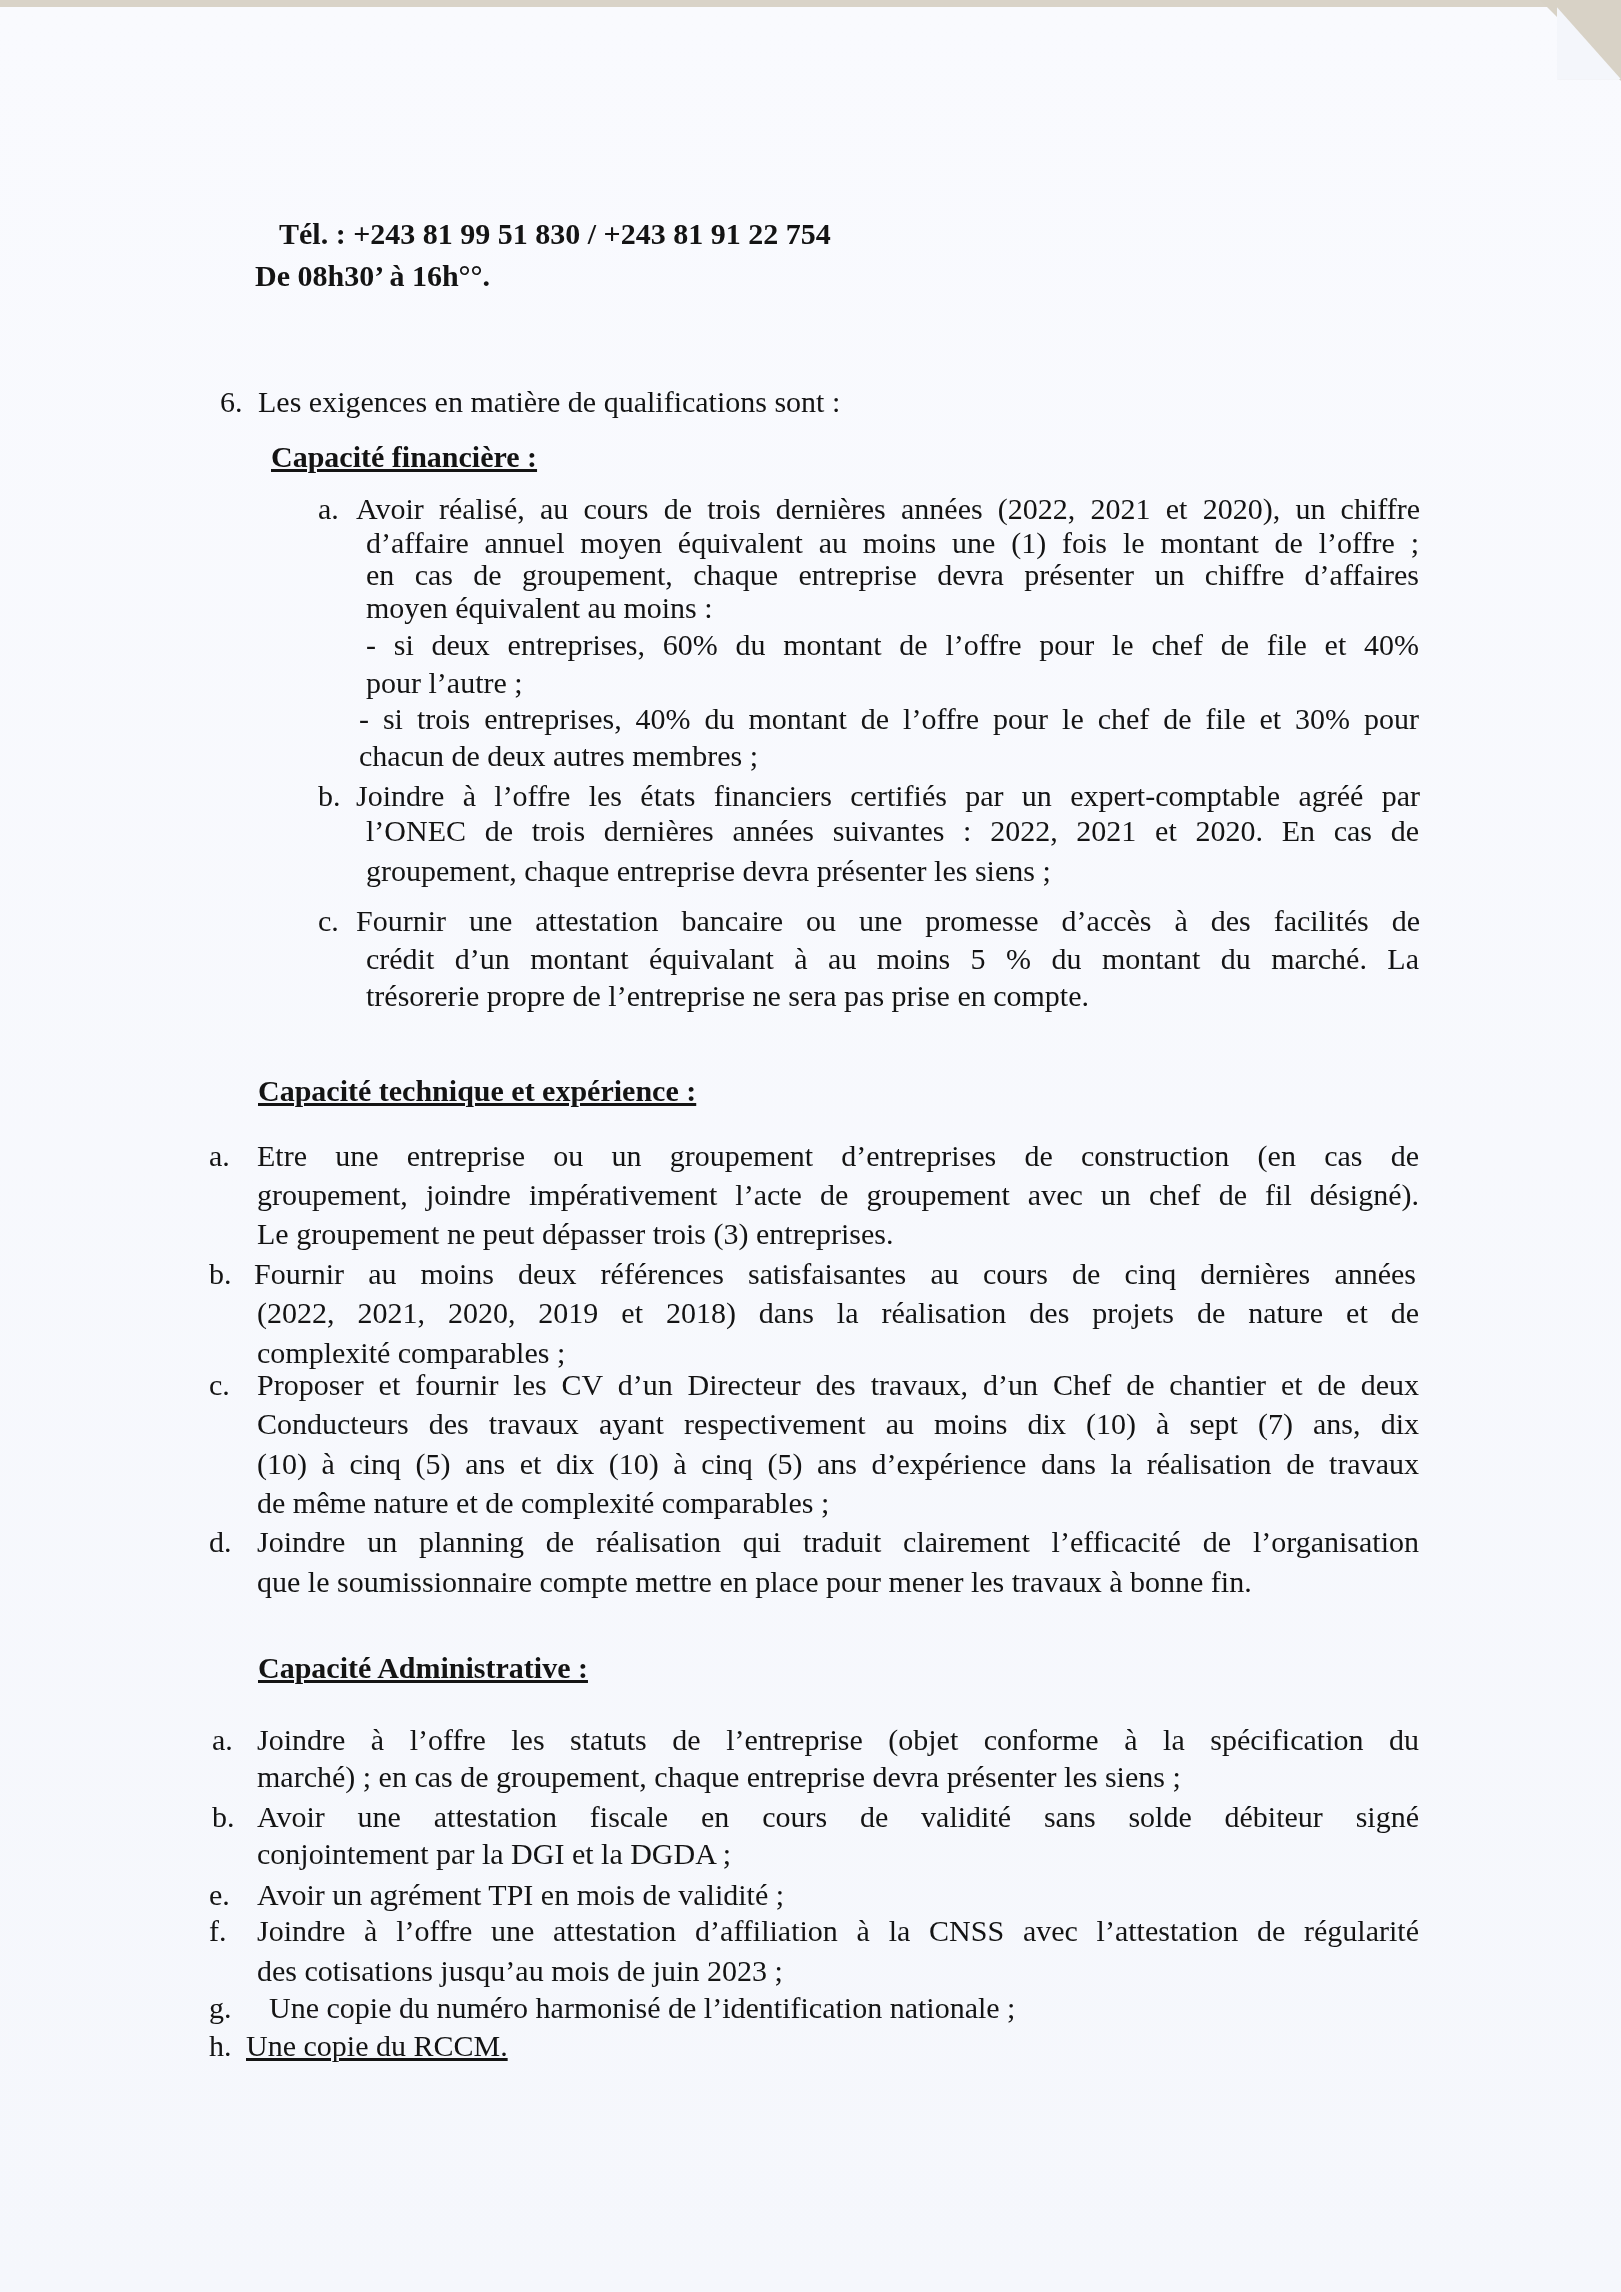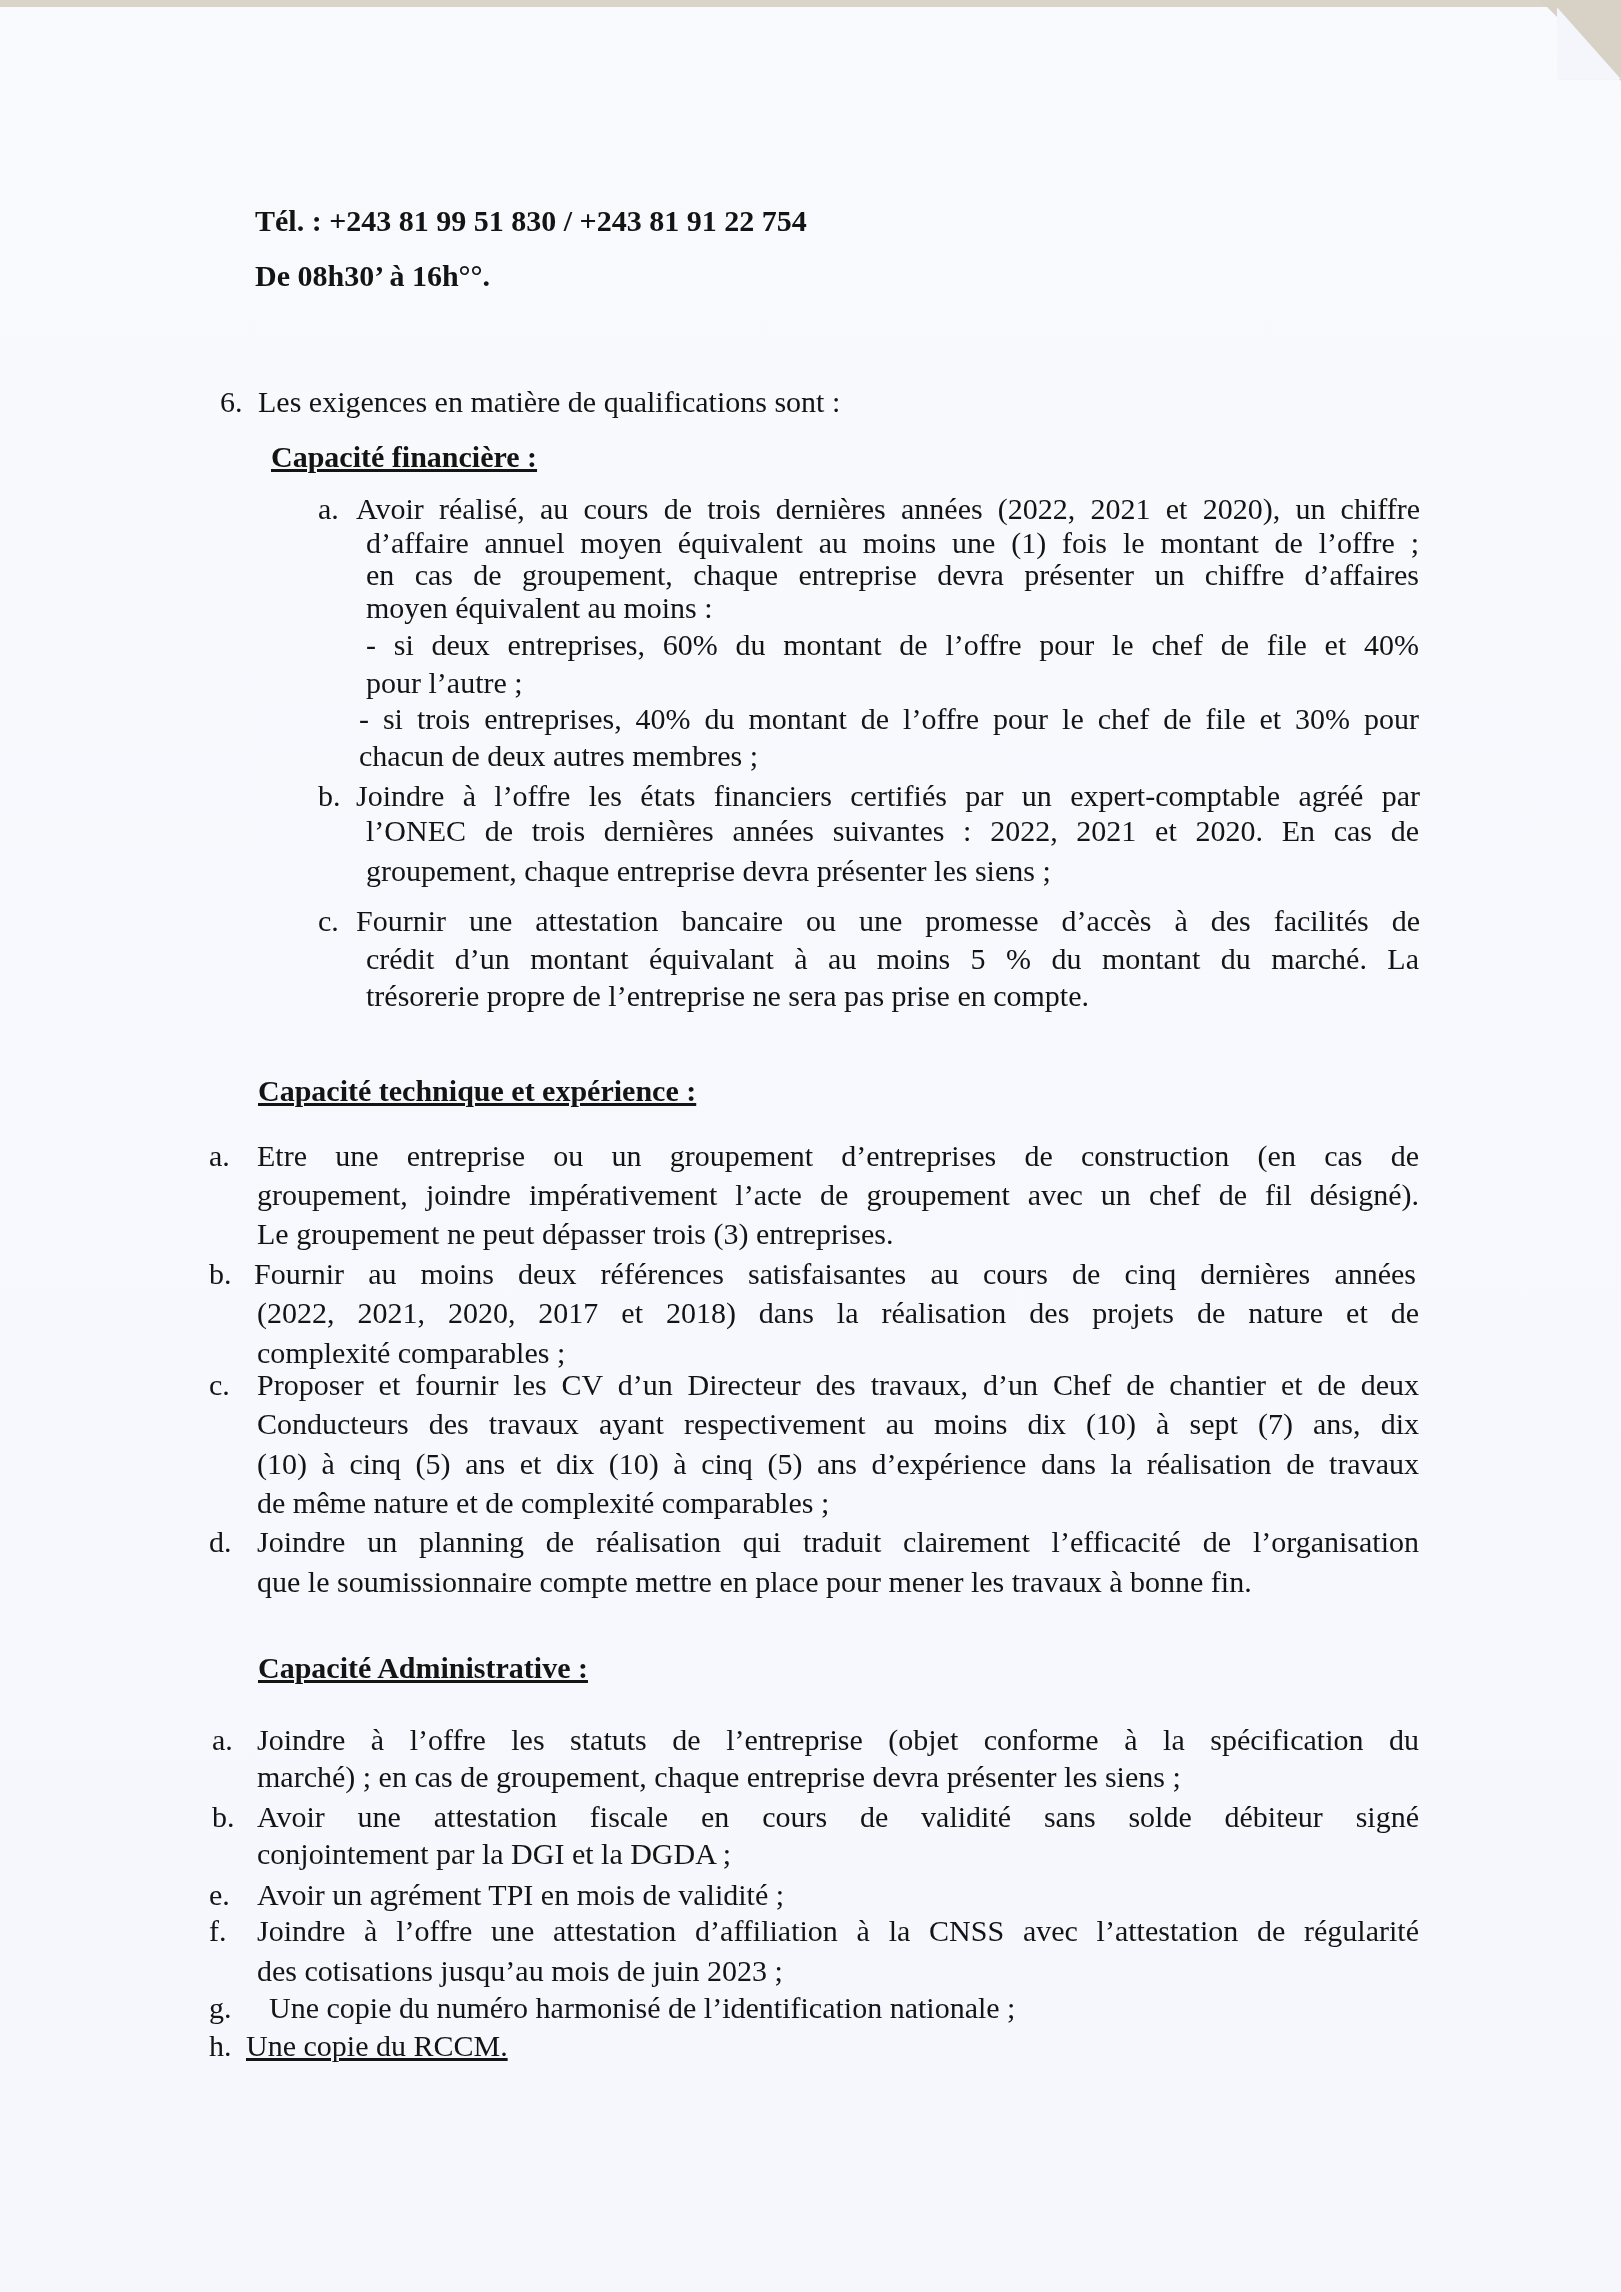--- a/index.html
+++ b/index.html
@@ -36,21 +36,21 @@
     .j { text-align: justify; text-align-last: justify; white-space: normal; }
   </style>
 </head>
 <body>
 
 <div class="top-strip"></div>
 <div class="page"></div>
 <div class="corner-bg"></div>
 <div class="corner-fold"></div>
 
-<div class="text contact" style="top:201px;">Tél. : +243 81 99 51 830 / +243 81 91 22 754</div>
+<div class="text contact" style="top:214px;margin-left:24px;">Tél. : +243 81 99 51 830 / +243 81 91 22 754</div>
 <div class="text contact" style="top:256px;">De 08h30’ à 16h°°.</div>
 
 <div class="text" style="left:220px; top:382px;">6.</div>
 <div class="text" style="left:258px; top:382px;">Les exigences en matière de qualifications sont :</div>
 
 <div class="text bold" style="left:271px; top:437px;">Capacité financière :</div>
 
 <div id="financial-list">
     <div class="label" style="left: 318px; top: 489px;">a.</div>
     <div class="line j" style="left: 356px; top: 489px; width: 1064px;">Avoir réalisé, au cours de trois dernières années (2022, 2021 et 2020), un chiffre</div>
@@ -72,21 +72,21 @@
   </div>
 
 <div class="text bold" style="left:258px; top:1071px;">Capacité technique et expérience :</div>
 <div id="technical-list">
     <div class="label" style="left: 209px; top: 1136px;">a.</div>
     <div class="line j" style="left: 257px; top: 1136px; width: 1162px;">Etre une entreprise ou un groupement d’entreprises de construction (en cas de</div>
     <div class="line j" style="left: 257px; top: 1175px; width: 1162px;">groupement, joindre impérativement l’acte de groupement avec un chef de fil désigné).</div>
     <div class="line" style="left: 257px; top: 1214px;">Le groupement ne peut dépasser trois (3) entreprises.</div>
     <div class="label" style="left: 209px; top: 1254px;">b.</div>
     <div class="line j" style="left: 254px; top: 1254px; width: 1162px;">Fournir au moins deux références satisfaisantes au cours de cinq dernières années</div>
-    <div class="line j" style="left: 257px; top: 1293px; width: 1162px;">(2022, 2021, 2020, 2017 et 2018) dans la réalisation des projets de nature et de</div>
+    <div class="line j" style="left: 257px; top: 1293px; width: 1162px;">(2022, 2021, 2020, 2019 et 2018) dans la réalisation des projets de nature et de</div>
     <div class="line" style="left: 257px; top: 1333px; text-align: center;">complexité comparables ;</div>
     <div class="label" style="left: 209px; top: 1365px;">c.</div>
     <div class="line j" style="left: 257px; top: 1365px; width: 1162px;">Proposer et fournir les CV d’un Directeur des travaux, d’un Chef de chantier et de deux</div>
     <div class="line j" style="left: 257px; top: 1404px; width: 1162px;">Conducteurs des travaux ayant respectivement au moins dix (10) à sept (7) ans, dix</div>
     <div class="line j" style="left: 257px; top: 1444px; width: 1162px;">(10) à cinq (5) ans et dix (10) à cinq (5) ans d’expérience dans la réalisation de travaux</div>
     <div class="line" style="left: 257px; top: 1483px;">de même nature et de complexité comparables ;</div>
     <div class="label" style="left: 209px; top: 1522px;">d.</div>
     <div class="line j" style="left: 257px; top: 1522px; width: 1162px;">Joindre un planning de réalisation qui traduit clairement l’efficacité de l’organisation</div>
     <div class="line" style="left: 257px; top: 1562px;">que le soumissionnaire compte mettre en place pour mener les travaux à bonne fin.</div>
   </div>

